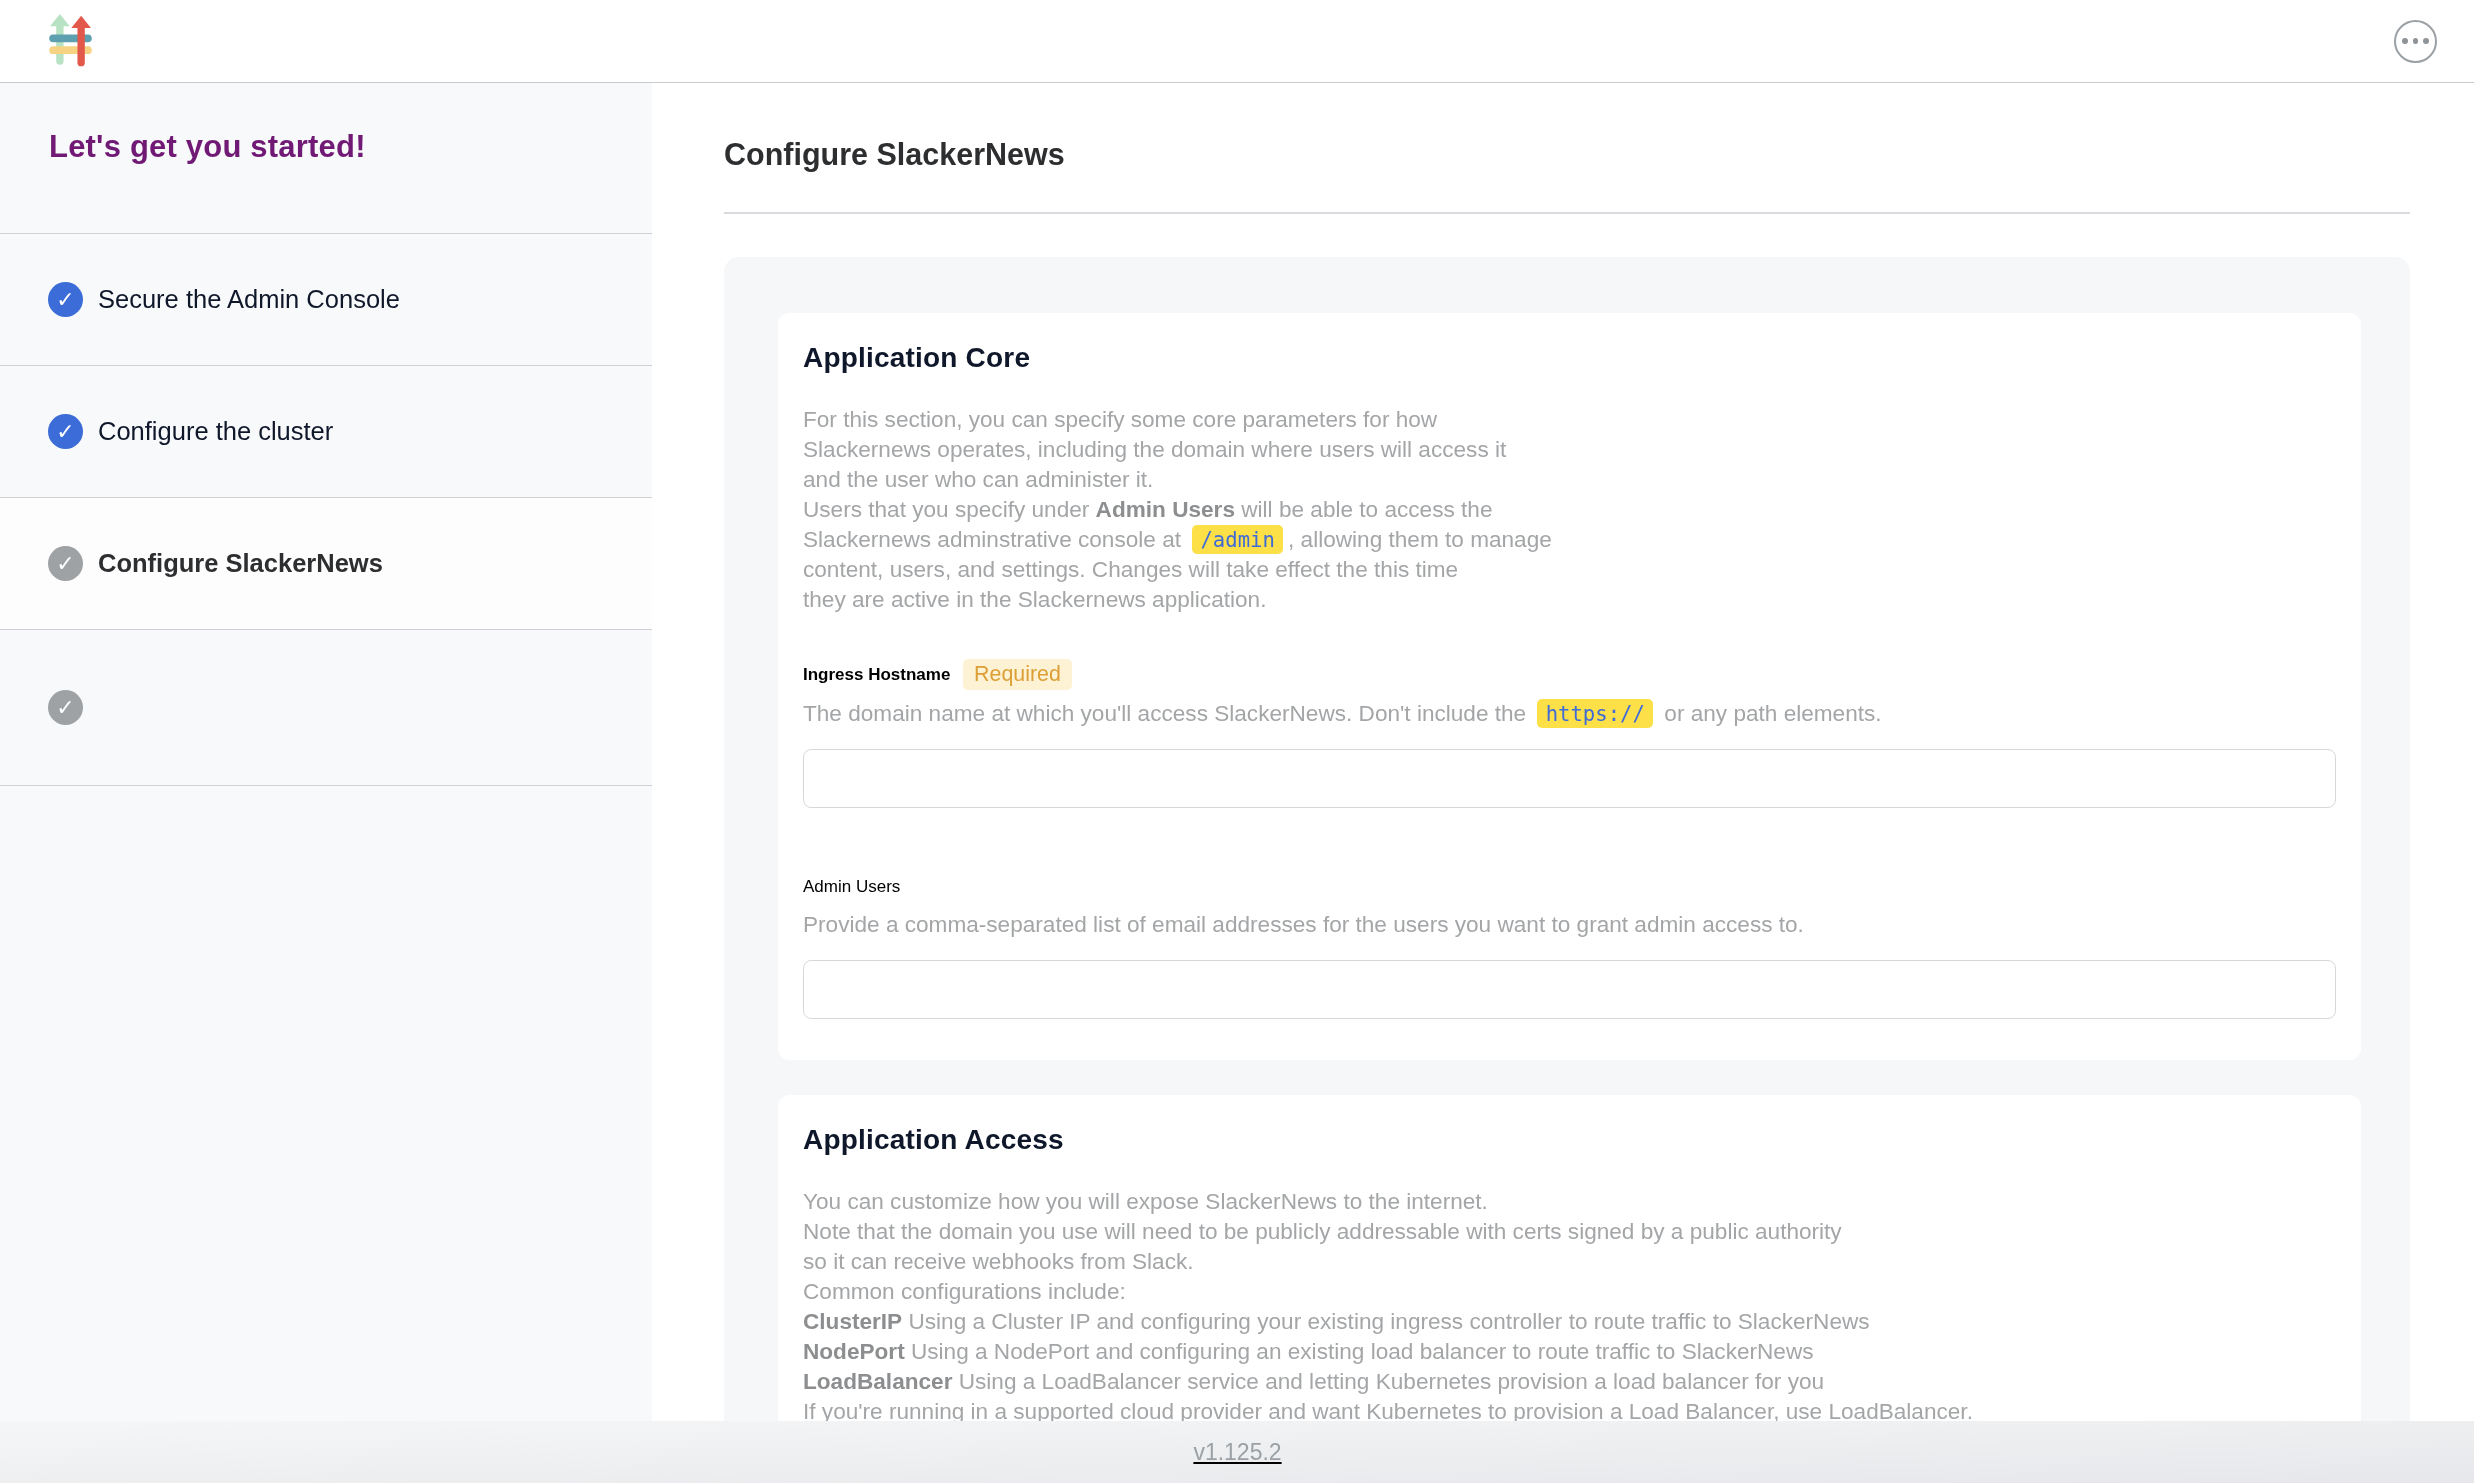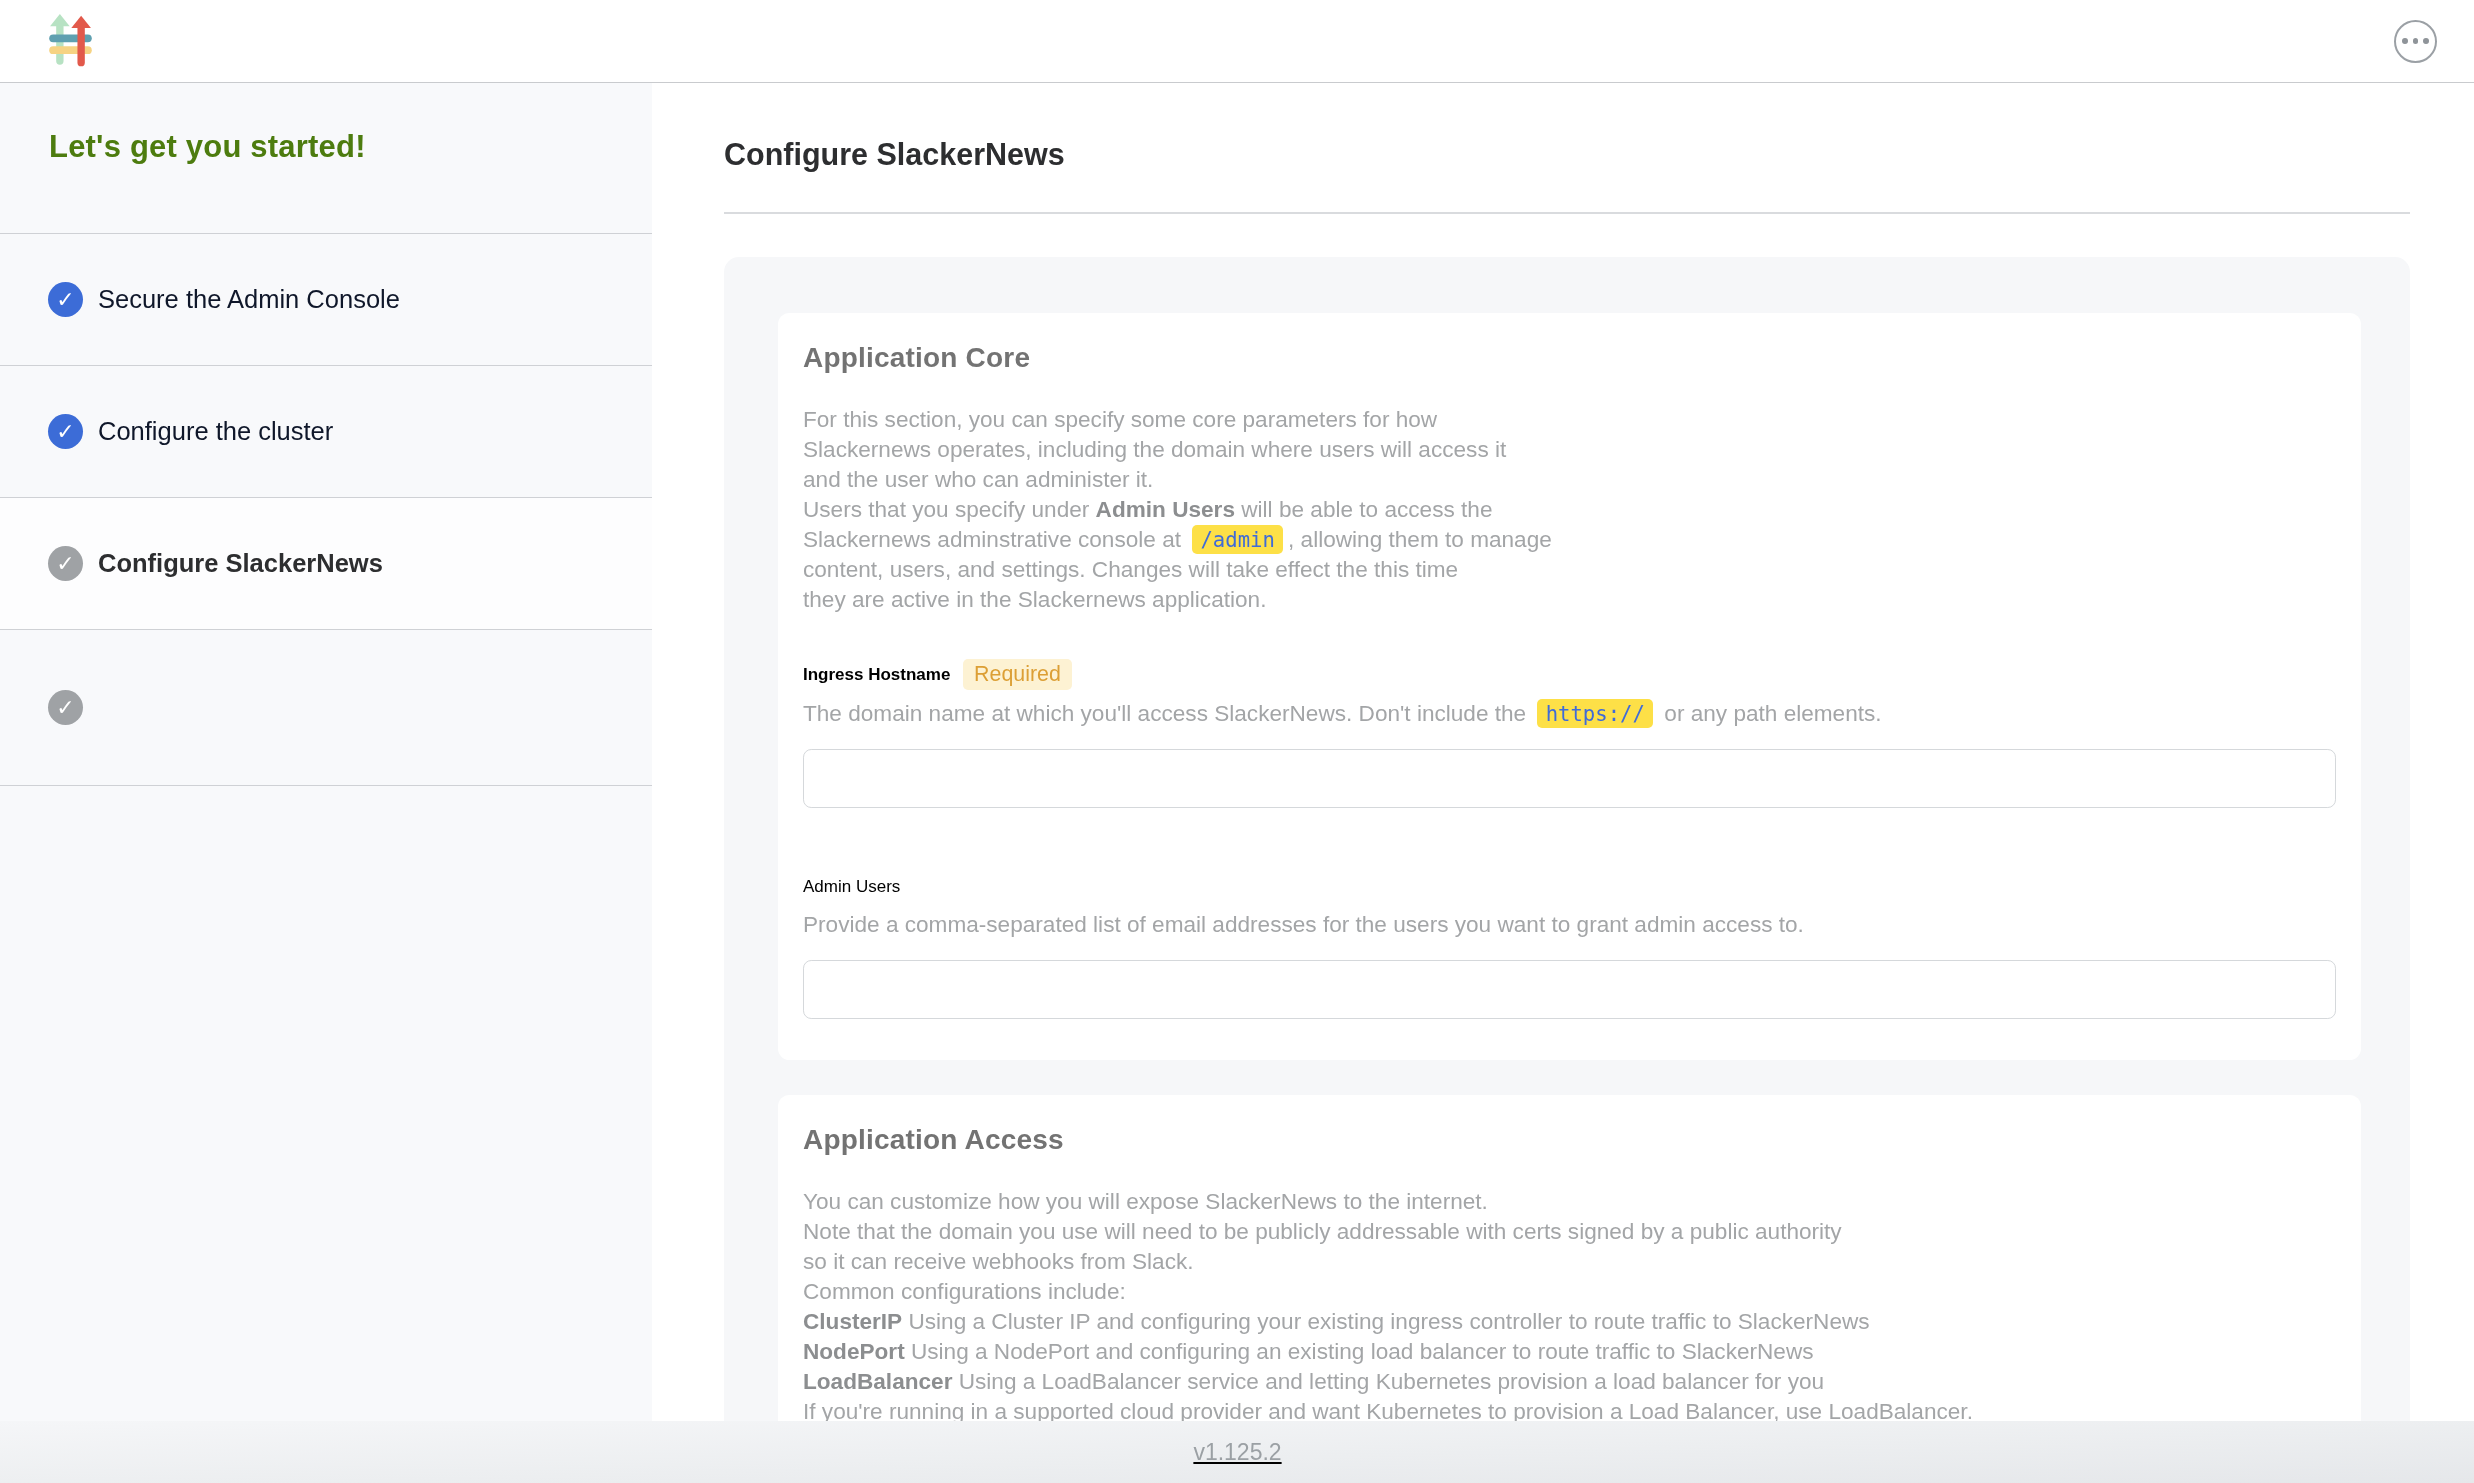--- a/index.html
+++ b/index.html
@@ -25,21 +25,21 @@
 
   
   .page-body{flex:1 1 auto;display:flex;overflow:hidden;}
 
   
   .sidebar{flex:0 0 652px;width:652px;background:#f8f9fb;overflow:hidden;}
   .sb-head{
     height:151px;box-sizing:border-box;padding:46px 33px 0 49px;
     border-bottom:1.6px solid #cfd1d5;
   }
-  .sb-title{font-size:31px;font-weight:700;color:#4d7c0f;letter-spacing:0.2px;}
+  .sb-title{font-size:31px;font-weight:700;color:#701a75;letter-spacing:0.2px;}
   .step{
     display:flex;align-items:center;gap:15px;height:132px;box-sizing:border-box;
     padding:0 33px 0 48px;border-bottom:1.6px solid #cfd1d5;cursor:pointer;
   }
   .step.tall{height:156px;}
   .step.current{background:#fdfdfe;}
   .step-icon{
     flex:0 0 35px;width:35px;height:35px;border-radius:50%;
     display:flex;align-items:center;justify-content:center;
     color:#fff;font-size:22px;font-weight:700;line-height:1;
@@ -53,21 +53,21 @@
   
   .content{flex:1 1 auto;background:#fff;padding:0 65px 0 72px;box-sizing:border-box;overflow:hidden;}
   .page-title{font-size:30.5px;font-weight:700;color:#2d2e30;margin-top:53px;line-height:36px;}
   .rule{height:1.6px;background:#d9dbde;margin-top:40px;}
   .panel{
     background:#f6f7f9;border-radius:15px;margin-top:43px;
     padding:56px 49px 49px 54px;box-sizing:border-box;
   }
   .card{background:#fff;border-radius:11.5px;padding:28px 25px 41px 25px;}
   .card + .card{margin-top:35px;}
-  .card-heading{font-size:28px;font-weight:700;color:#737373;letter-spacing:0.2px;line-height:33px;}
+  .card-heading{font-size:28px;font-weight:700;color:#0f172a;letter-spacing:0.2px;line-height:33px;}
   .desc{margin-top:31px;font-size:22.6px;line-height:30px;color:#a3a5a7;}
   .bold-gray{font-weight:700;color:#8c8e90;}
   .chip{
     font-family:"DejaVu Sans Mono","Liberation Mono",monospace;
     font-size:20.6px;color:#3f6bd8;background:#fde047;border-radius:5px;
     padding:2.5px 8.2px;margin:0 5px;white-space:nowrap;
   }
   .field-label-row{display:flex;align-items:center;gap:13px;margin-top:44px;}
   .field-label-row.second{margin-top:63px;}
   .field-label{font-size:17px;font-weight:700;color:#000000;line-height:31px;}

